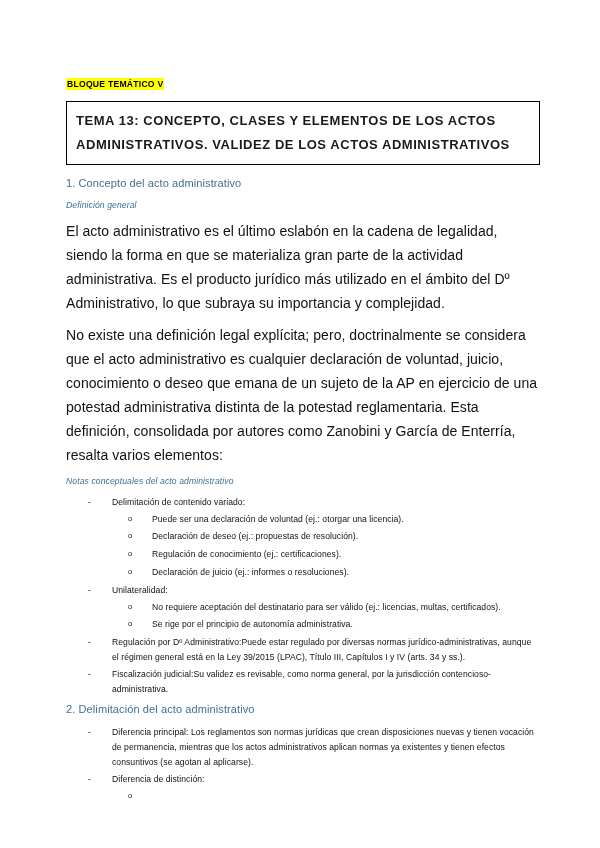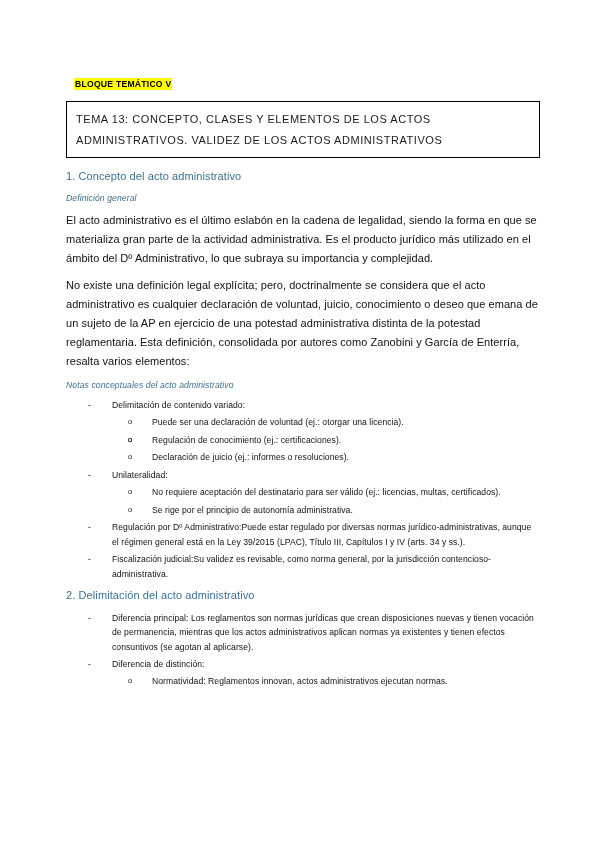--- a/index.html
+++ b/index.html
@@ -34,37 +34,37 @@
     line-height: 1.2;
   }
   .block-title {
     display: inline;
     font-size: 8.6px;
     font-weight: bold;
     color: #000000;
     background: #ffff00;
     letter-spacing: 0.25px;
     padding: 1px 1px 1px 1px;
-    margin-left: 8px;
   }
 
   
   .tema-box {
     border: 1px solid #000000;
     padding: 7px 9px 7px 9px;
     margin: 0 0 11px 0;
     box-sizing: border-box;
     width: 474px;
   }
   .tema-box-text {
-    font-size: 11px;
+    font-size: 13px;
     color: #1a1a1a;
     letter-spacing: 0.55px;
     line-height: 1.85;
     display: block;
+    font-weight: bold;
   }
 
   
   .h-blue {
     font-size: 11px;
     color: #3f6f91;
     margin: 0 0 7px 0;
     line-height: 1.45;
     letter-spacing: 0.1px;
   }
@@ -72,21 +72,21 @@
     font-size: 8.6px;
     color: #3f6f91;
     font-style: italic;
     margin: 0 0 7px 0;
     line-height: 1.45;
     letter-spacing: 0.1px;
   }
 
   
   p.para {
-    font-size: 11px;
+    font-size: 14px;
     color: #111111;
     margin: 0 0 8px 0;
     line-height: 1.72;
     letter-spacing: 0.05px;
     text-align: left;
   }
 
   
   ul.lvl1 {
     list-style: none;
@@ -162,20 +162,21 @@
       <li class="item1">
         <span class="dash-marker">-</span>
         <span>Delimitación de contenido variado:</span>
         <ul class="lvl2">
           <li class="item2">
             <span class="circle-marker">o</span>
             <span>Puede ser una declaración de voluntad (ej.: otorgar una licencia).</span>
           </li>
           <li class="item2">
             <span class="circle-marker">o</span>
+            <span>Declaración de deseo (ej.: propuestas de resolución).</span>
           </li>
           <li class="item2">
             <span class="circle-marker">o</span>
             <span>Regulación de conocimiento (ej.: certificaciones).</span>
           </li>
           <li class="item2">
             <span class="circle-marker">o</span>
             <span>Declaración de juicio (ej.: informes o resoluciones).</span>
           </li>
         </ul>
@@ -216,20 +217,19 @@
       <li class="item1">
         <span class="dash-marker">-</span>
         <span>Diferencia principal: Los reglamentos son normas jurídicas que crean disposiciones nuevas y tienen vocación de permanencia, mientras que los actos administrativos aplican normas ya existentes y tienen efectos consuntivos (se agotan al aplicarse).</span>
       </li>
       <li class="item1">
         <span class="dash-marker">-</span>
         <span>Diferencia de distinción:</span>
         <ul class="lvl2">
           <li class="item2">
             <span class="circle-marker">o</span>
-            <span>Normatividad: Reglamentos innovan, actos administrativos ejecutan normas.</span>
           </li>
         </ul>
       </li>
     </ul>
 
   </div>
 </div>
 
 </body></html>

